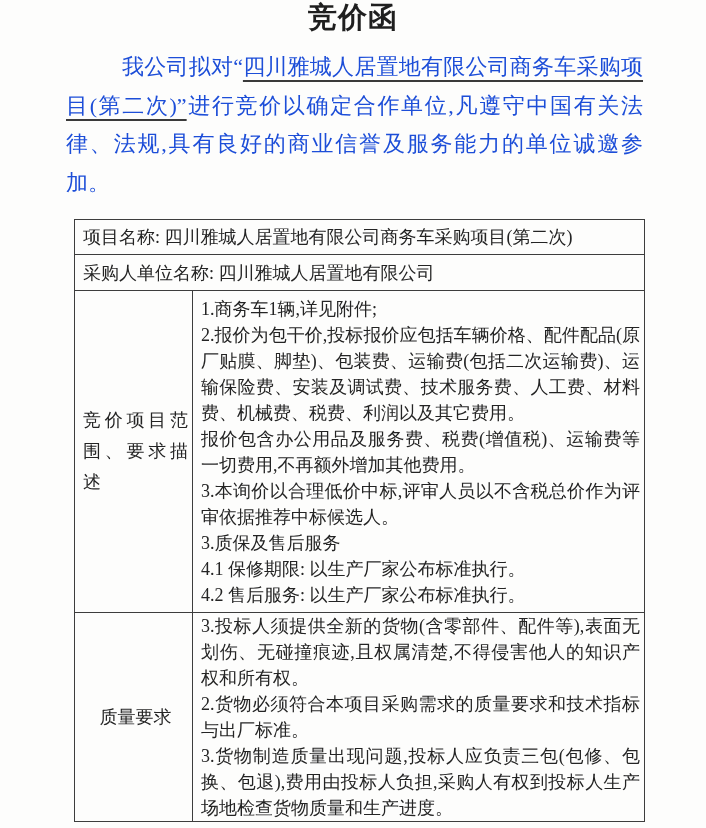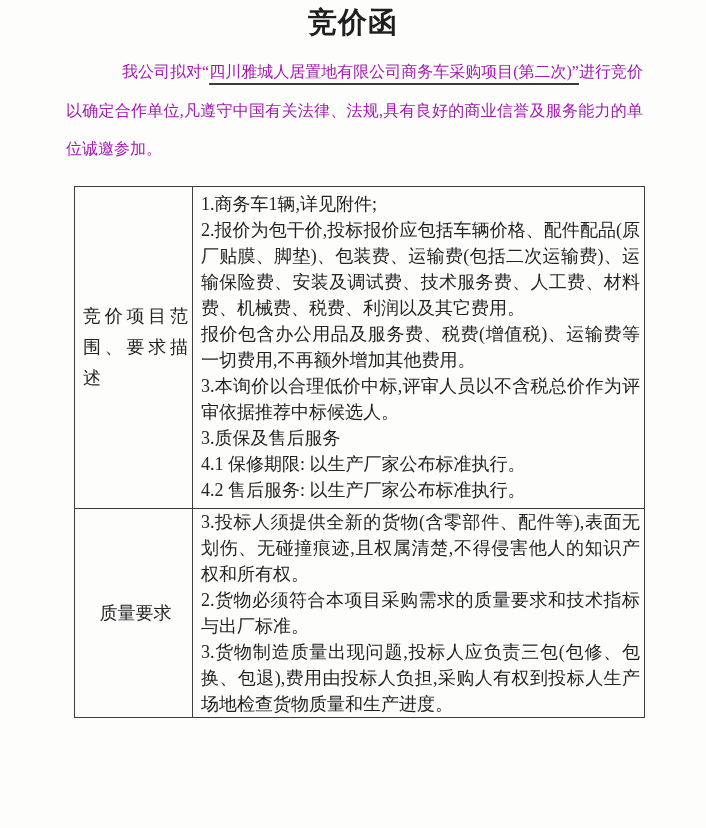--- a/index.html
+++ b/index.html
@@ -10,35 +10,34 @@
   }
   .page {
     position: relative;
     width: 706px; height: 828px;
     overflow: hidden;
     background: #fdfdfc;
     color: #242424;
   }
   .doc-title {
     margin: 0;
-    padding-top: 5px;
     text-align: center;
     font-size: 29px;
     line-height: 34px;
     font-weight: bold;
     letter-spacing: 1px;
     color: #1f1f1f;
   }
   .intro {
     margin: 14px 63px 0 66px;   
-    font-size: 16px;
+    font-size: 22px;
     line-height: 38.5px;
     text-align: justify;
     text-indent: 56px;
-    color: #a21caf;
+    color: #1d4ed8;
   }
   .intro .u {
     text-decoration: underline;
     text-decoration-thickness: 1.5px;
     text-underline-offset: 6px;
     text-decoration-color: #3a3a3a;
   }
   table.bid-table {
     border-collapse: collapse;
     table-layout: fixed;
@@ -92,20 +91,26 @@
   <p class="intro"><span>我公司拟对“</span><span class="u">四川雅城人居置地有限公司商务车采购项目(第二次)”</span><span>进行竞价以确定合作单位,凡遵守中国有关法律、法规,具有良好的商业信誉及服务能力的单位诚邀参加。</span></p>
 
   <table class="bid-table">
     <colgroup>
       <col style="width:118px">
       <col style="width:140px">
       <col style="width:96px">
       <col style="width:216px">
     </colgroup>
     <tbody>
+      <tr class="row-1">
+        <td colspan="4">项目名称: 四川雅城人居置地有限公司商务车采购项目(第二次)</td>
+      </tr>
+      <tr class="row-2">
+        <td colspan="4">采购人单位名称: 四川雅城人居置地有限公司</td>
+      </tr>
       <tr class="row-4">
         <td class="label-cell">
             <div class="label-line">竞价项目范</div>
             <div class="label-line">围、要求描述</div>
           </td>
         <td class="para-cell" colspan="3">
             <div class="para">1.商务车1辆,详见附件;</div>
             <div class="para">2.报价为包干价,投标报价应包括车辆价格、配件配品(原厂贴膜、脚垫)、包装费、运输费(包括二次运输费)、运输保险费、安装及调试费、技术服务费、人工费、材料费、机械费、税费、利润以及其它费用。</div>
             <div class="para">报价包含办公用品及服务费、税费(增值税)、运输费等一切费用,不再额外增加其他费用。</div>
             <div class="para">3.本询价以合理低价中标,评审人员以不含税总价作为评审依据推荐中标候选人。</div>

